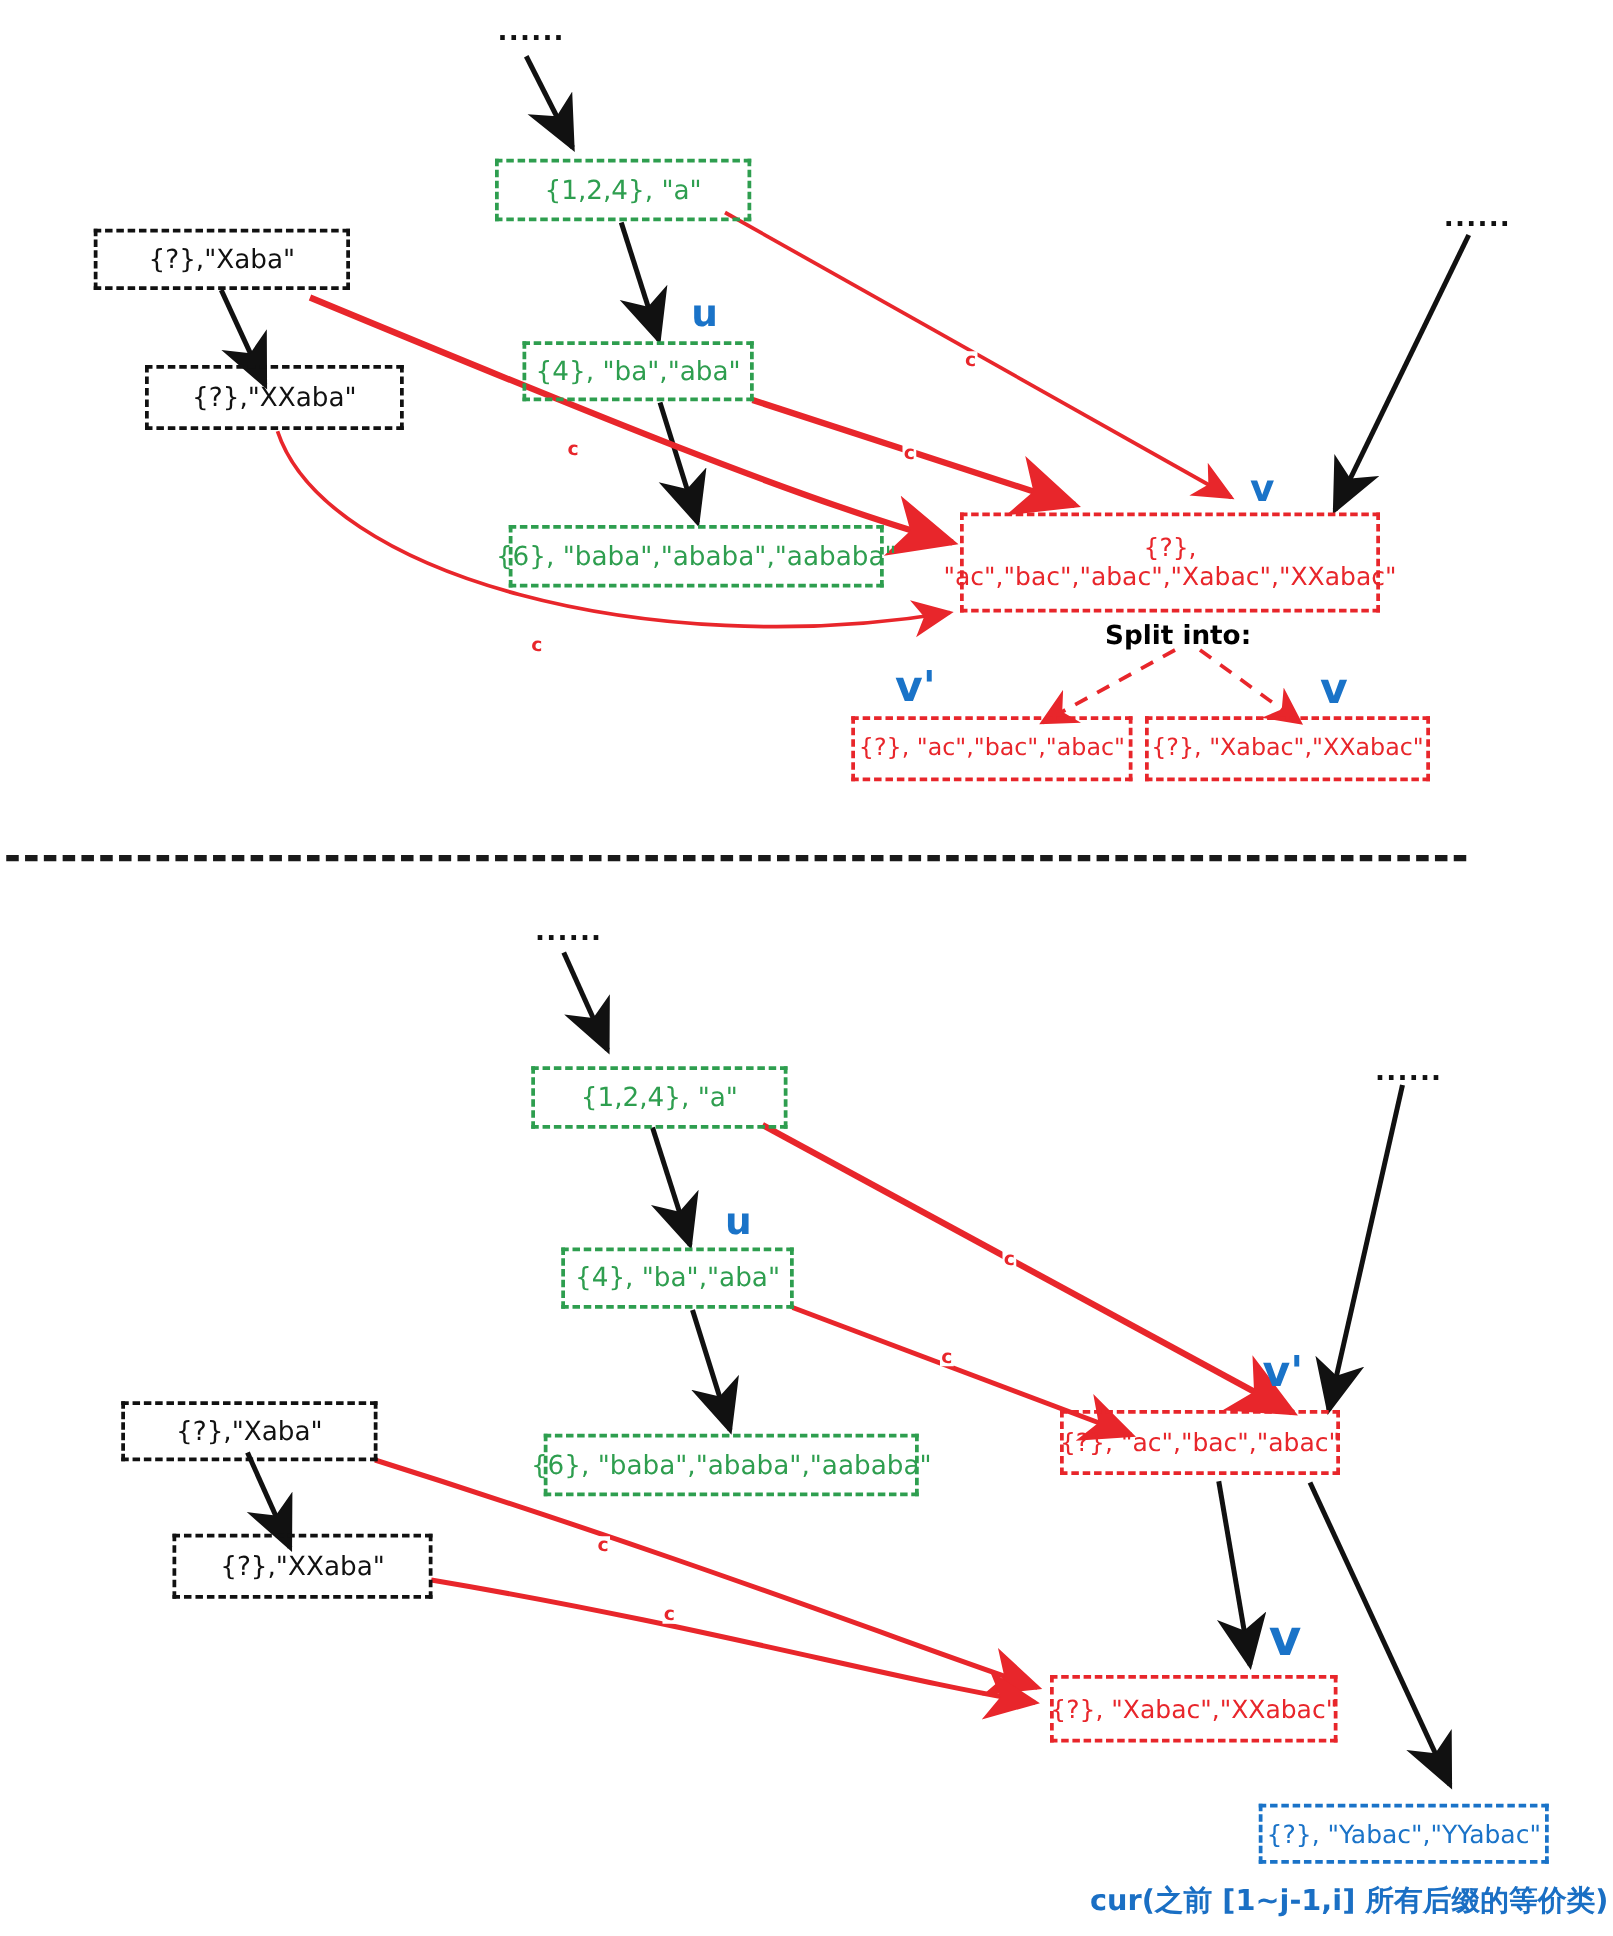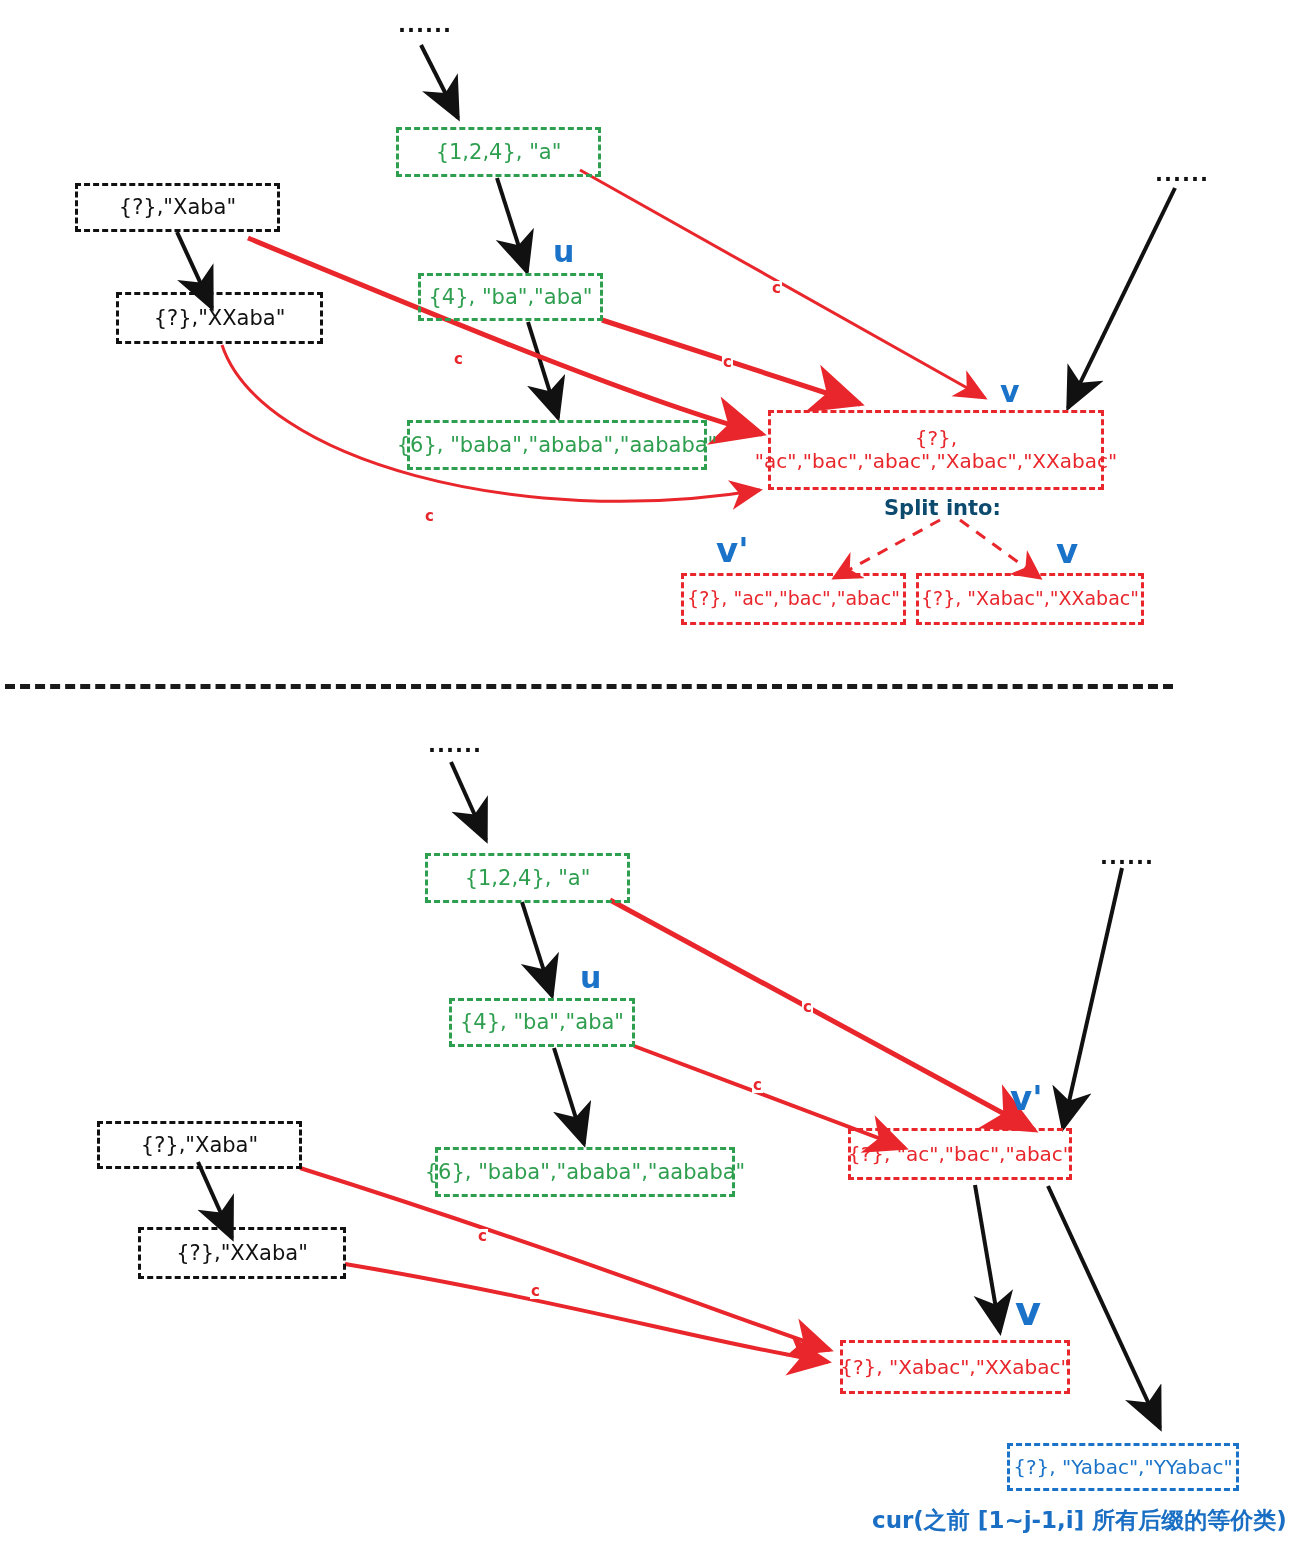--- a/index.html
+++ b/index.html
@@ -22,21 +22,21 @@
   .node.green{border-color:#2e9e4f;color:#2e9e4f;}
   .node.red{border-color:#e8262b;color:#e8262b;}
   .node.black{border-color:#111;color:#111;}
   .node.blue{border-color:#1a73c8;color:#1a73c8;}
 
   .lbl{
     position:absolute;z-index:4;white-space:nowrap;
     font-weight:700;
   }
   .lbl.blue{color:#1a73c8;}
-  .lbl.red{color:#0c4a6e;}
+  .lbl.red{color:#000000;}
   .ellipsis{
     position:absolute;z-index:4;color:#111;font-size:21px;letter-spacing:1px;
     font-weight:700;
   }
   .caption{
     position:absolute;z-index:5;color:#1a6fc4;font-weight:700;font-size:23px;
     white-space:nowrap;
   }
   .edgelabel{
     position:absolute;z-index:5;color:#e8262b;font-size:15px;font-weight:700;

